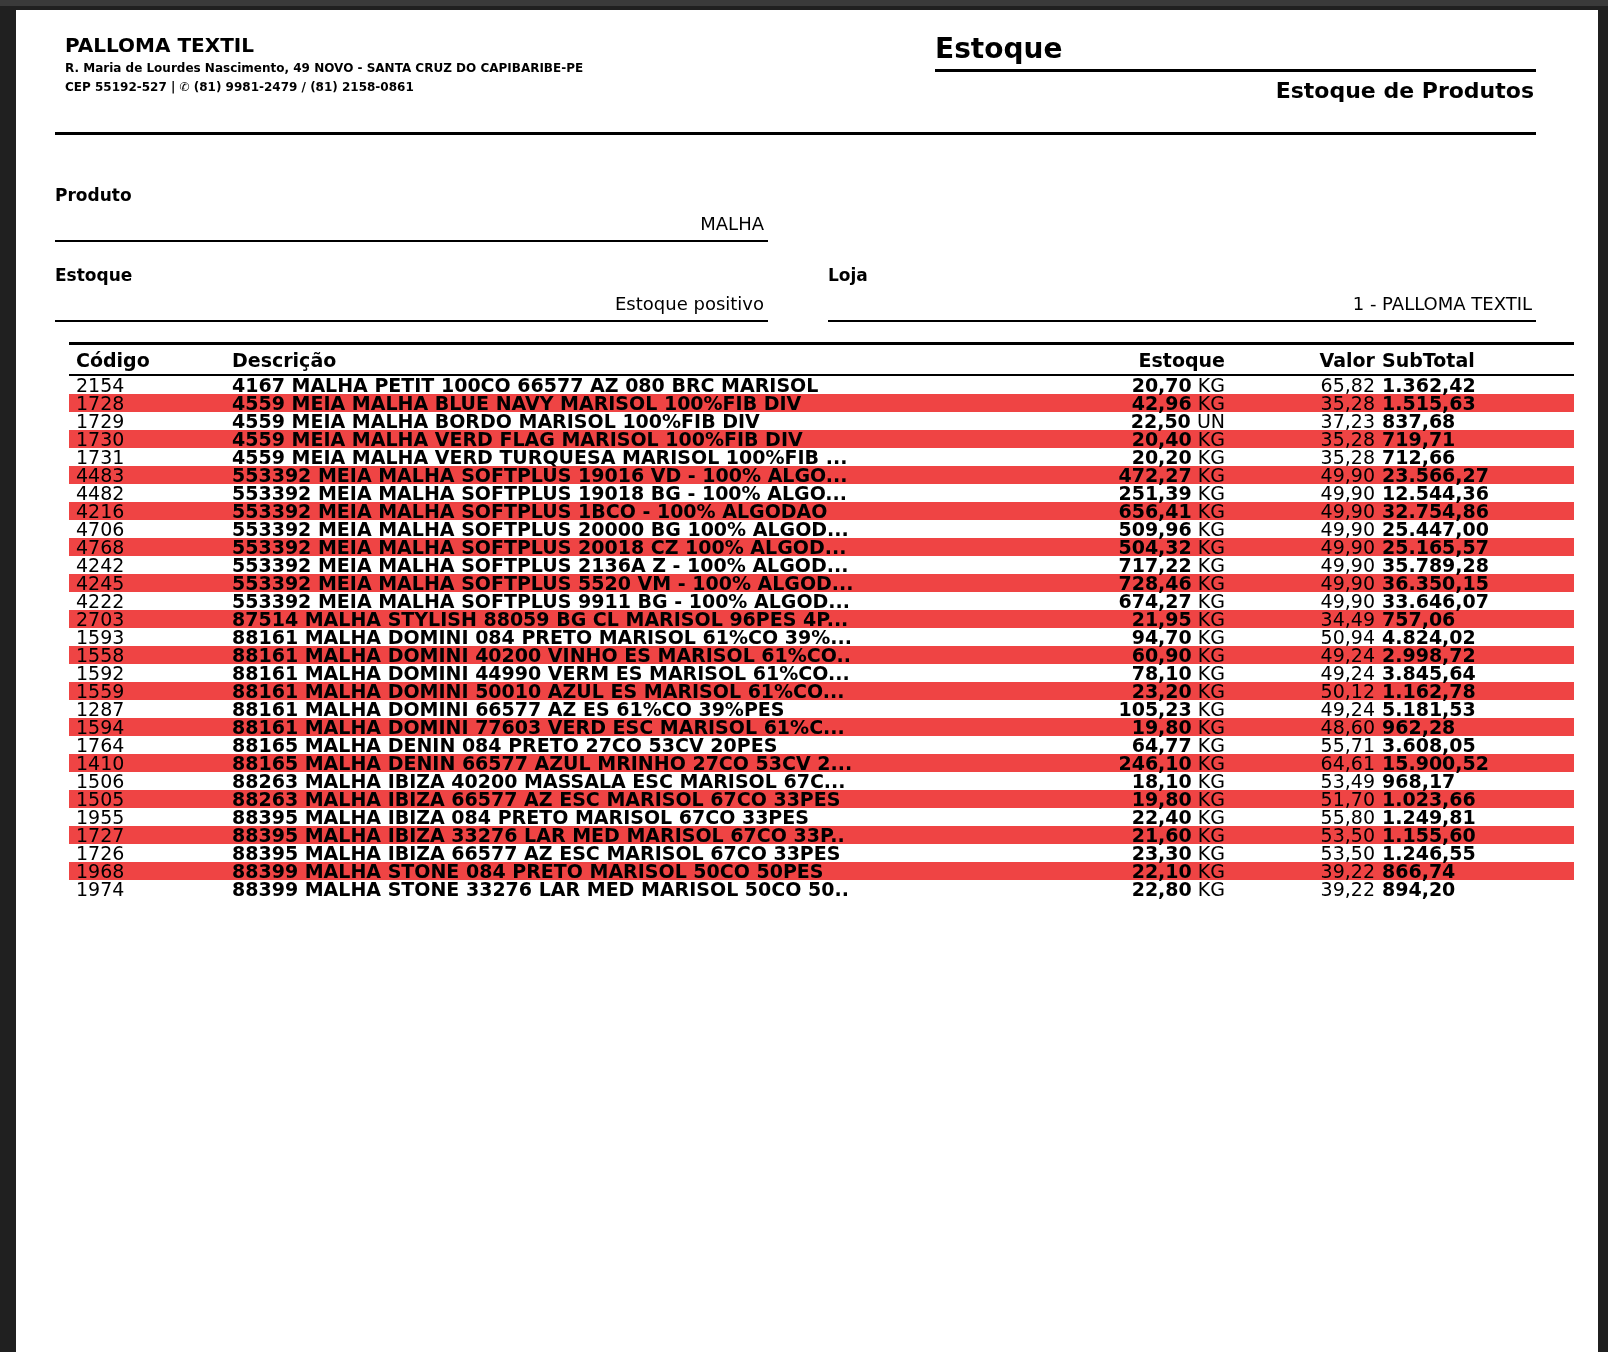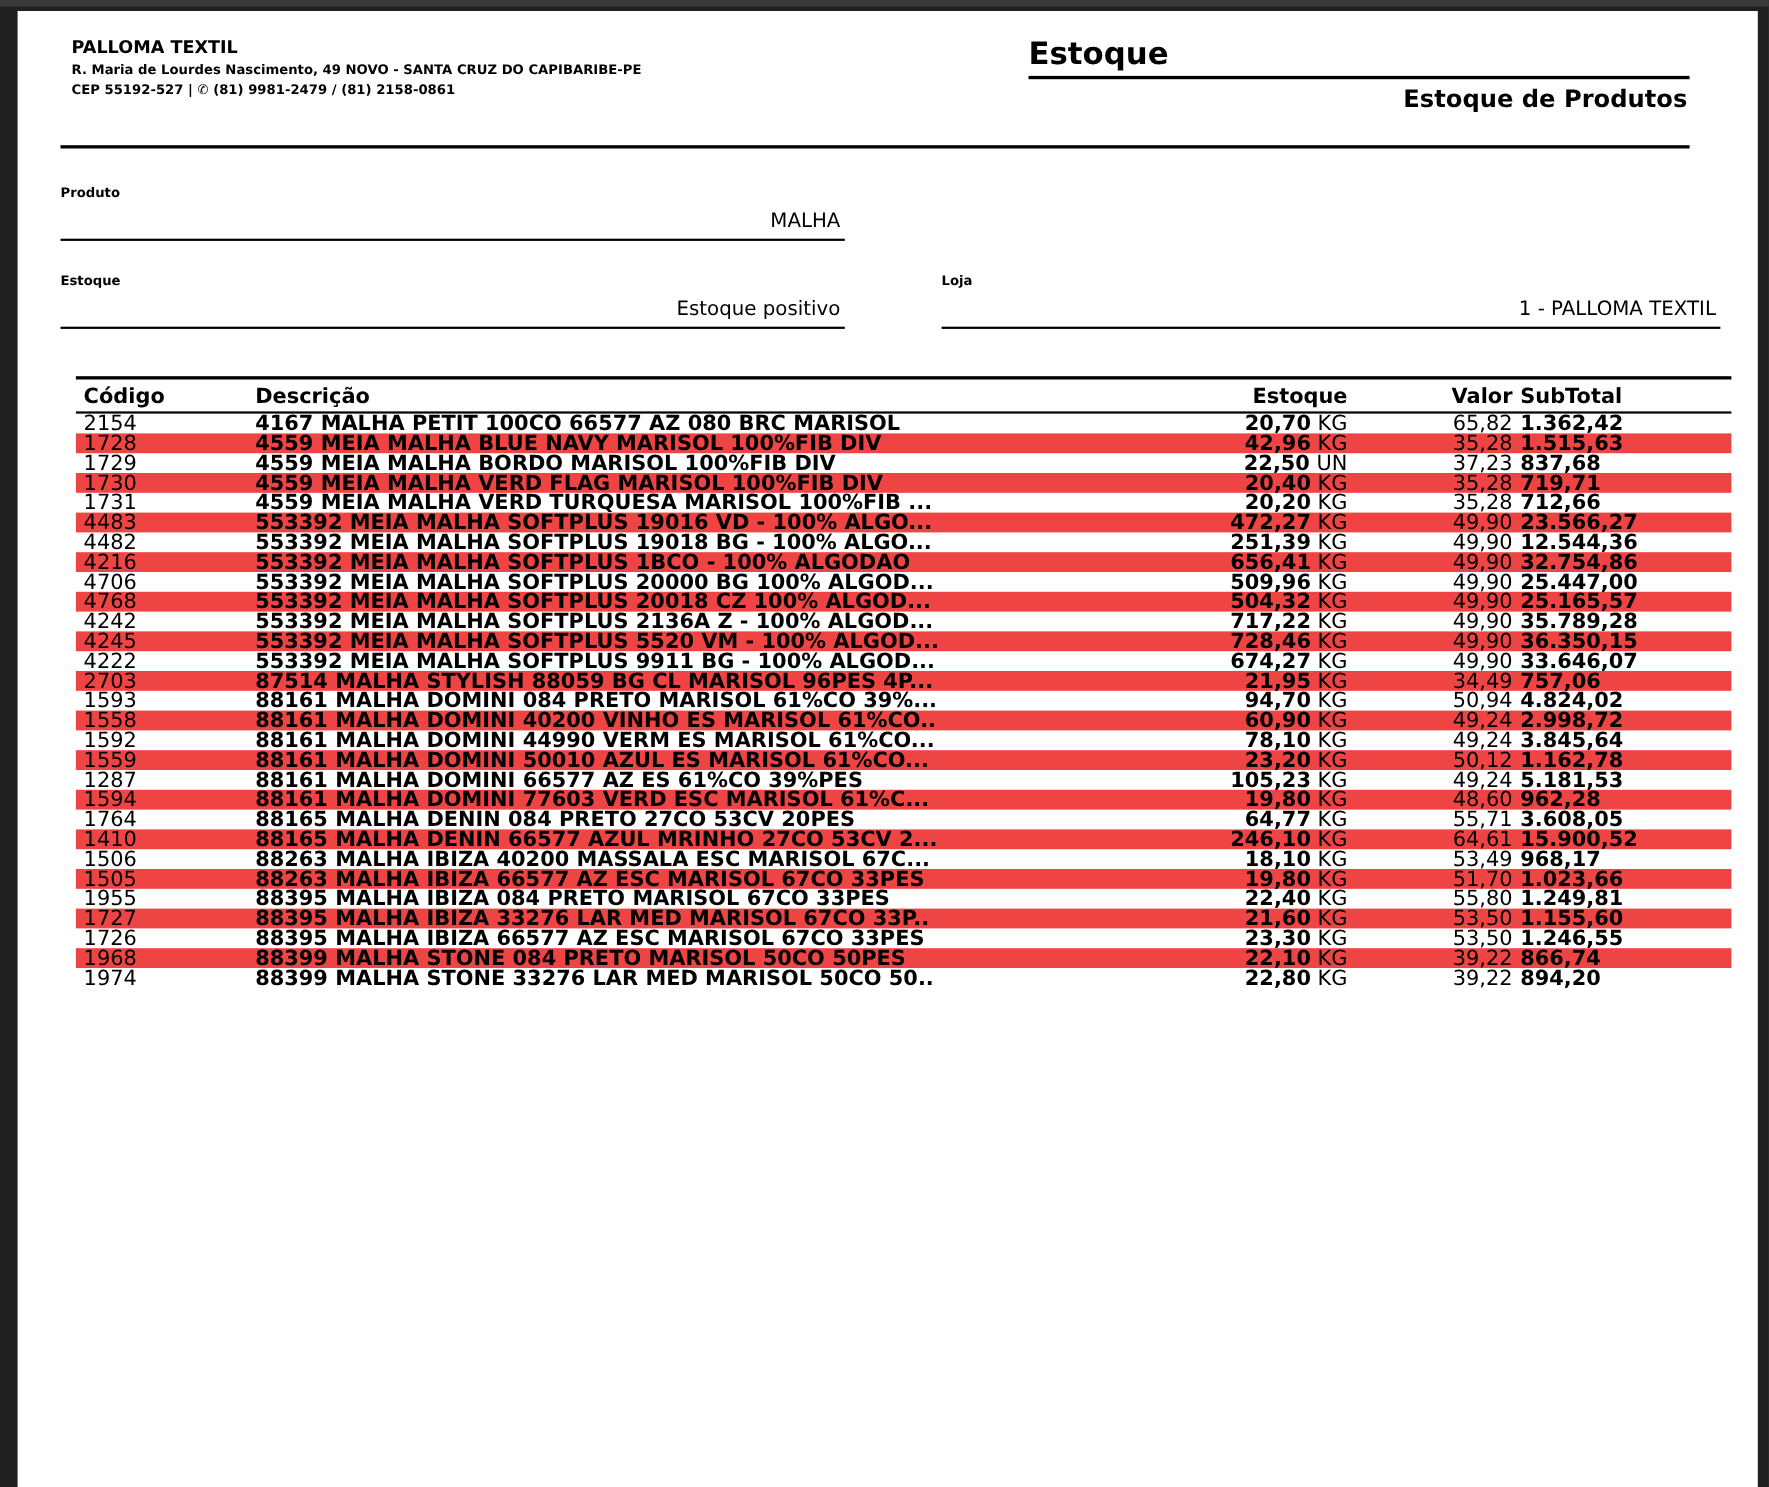--- a/index.html
+++ b/index.html
@@ -3,35 +3,35 @@
 <meta charset="utf-8">
 <style>
   * { margin:0; padding:0; box-sizing:border-box; }
   html,body { width:1608px; height:1352px; overflow:hidden;
     font-family:"DejaVu Sans", sans-serif; color:#000; background:#202020; }
   #frame-top { position:absolute; left:0; top:0; width:1608px; height:6px; background:#3a3a3a; }
   #page { position:absolute; left:16px; top:10px; width:1582px; height:1342px; background:#ffffff; }
 
   
   .company { position:absolute; left:49px; top:22px; width:800px; }
-  .company-name { font-size:16px; font-weight:bold; line-height:1.35; }
+  .company-name { font-size:20px; font-weight:bold; line-height:1.35; }
   .company-addr, .company-cep { font-size:12px; font-weight:bold; line-height:1.55; }
   .phone-icon { font-weight:normal; }
   .report-title-block { position:absolute; left:919px; top:22px; width:601px; }
   .report-title { font-size:28px; font-weight:bold; border-bottom:3px solid #000; padding-bottom:4px; }
   .report-subtitle { font-size:22px; font-weight:bold; text-align:right; padding:6px 2px 8px 0; }
   .header-rule { position:absolute; left:39px; top:122px; width:1481px; height:3px; background:#000; }
 
   
   .filter { position:absolute; }
-  .filter-label { font-size:12px; font-weight:bold; }
+  .filter-label { font-size:17px; font-weight:bold;margin-top:17px; }
   .filter-value { font-size:18px; text-align:right; padding:8px 4px 6px 0; border-bottom:2px solid #000; }
   #f-produto { left:39px; top:158px; width:713px; }
   #f-estoque { left:39px; top:238px; width:713px; }
-  #f-loja    { left:840px; top:238px; width:708px; }
+  #f-loja    { left:812px; top:238px; width:708px; }
 
   
   .tbl { position:absolute; left:53px; top:332px; width:1505px; }
   .tbl-toprule { height:3px; background:#000; }
   .trow { display:flex; align-items:center; height:18px; font-size:19px; }
   .thead { font-weight:bold; height:31px; border-bottom:2px solid #000; }
   .trow.even { background:#ef4444; }
   .c-cod { width:163px; padding-left:7px; flex:none; }
   .c-desc { flex:1; font-weight:bold; white-space:nowrap; overflow:hidden; }
   .thead .c-desc { font-weight:bold; }

